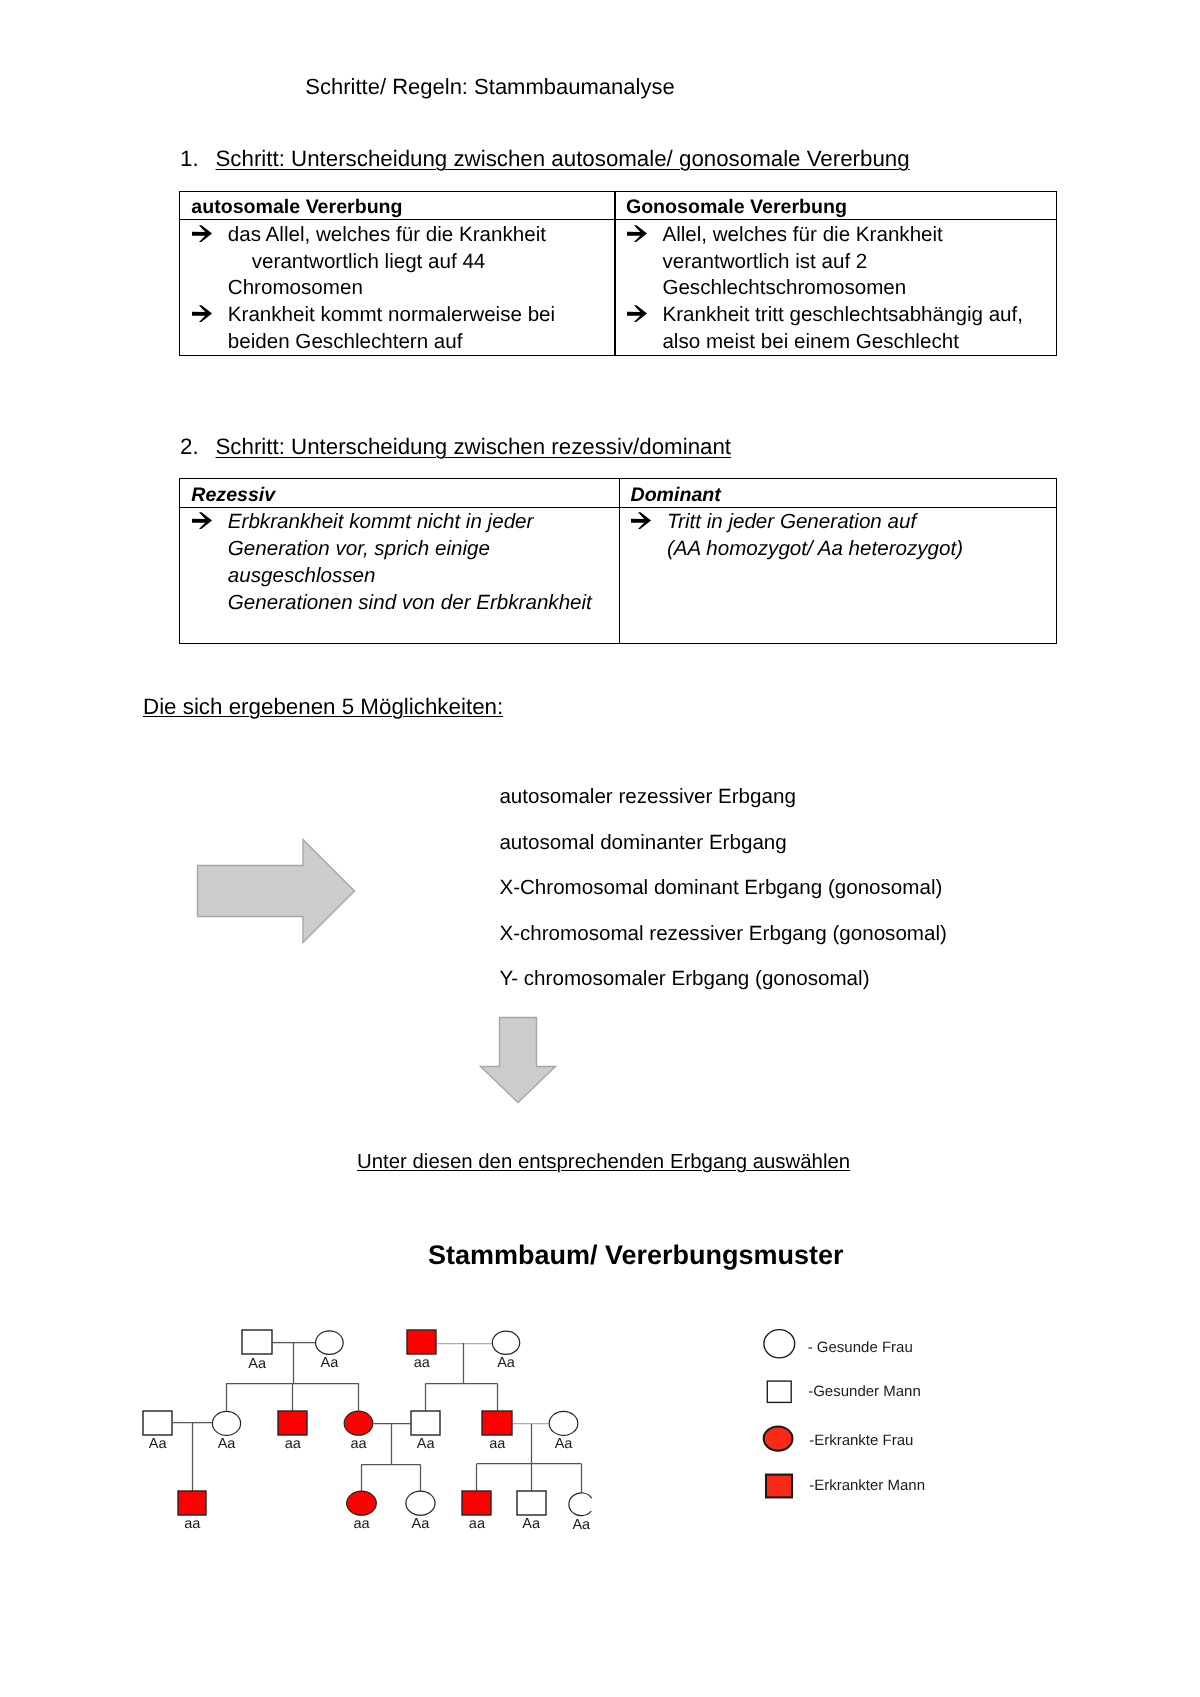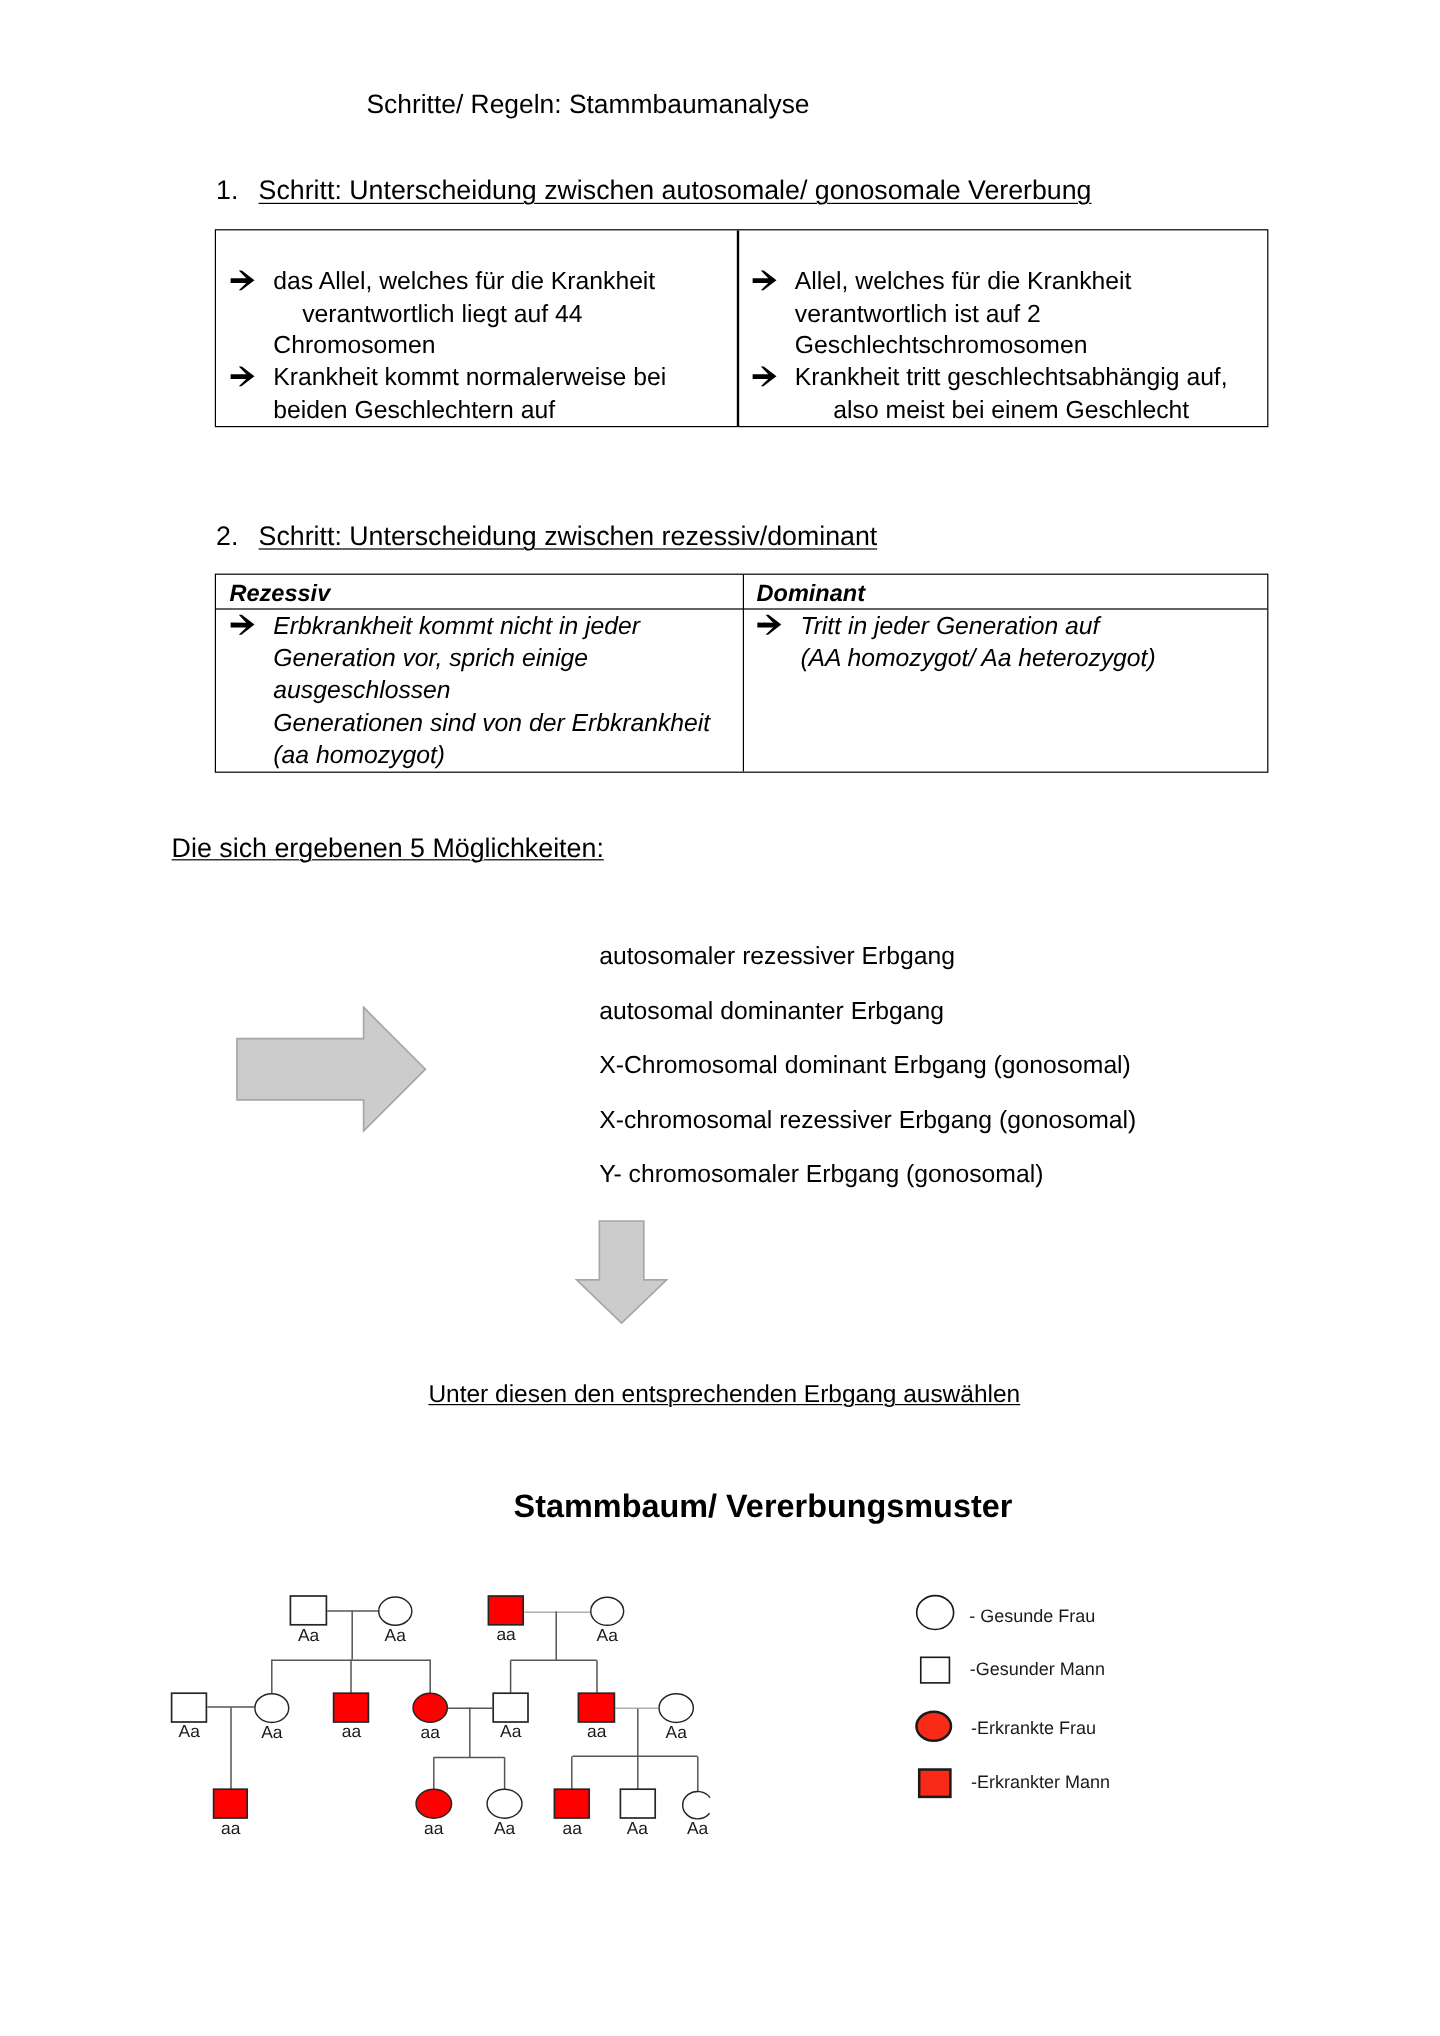--- a/index.html
+++ b/index.html
@@ -33,20 +33,24 @@
 </style>
 </head>
 <body>
 
 <div class="abs" id="doc-title">Schritte/ Regeln: Stammbaumanalyse</div>
 <div class="step-head">
   <span class="step-num" style="left:180px;top:148px;">1.</span>
   <span class="step-txt" style="left:215.5px;top:148px;">Schritt: Unterscheidung zwischen autosomale/ gonosomale Vererbung</span>
 </div>
 <div class="tbl" style="left:178.8px;top:191.0px;width:877.9px;height:164.7px;">
+    <div class="tbl-hd" style="height:27.8px;">
+      <div class="cell th" style="left:11.5px;padding-top:4.8px;"><span>autosomale Vererbung</span></div>
+      <div class="cell th" style="left:446.1px;padding-top:4.8px;"><span>Gonosomale Vererbung</span></div>
+    </div>
     <div class="tbl-bd" style="top:27.8px;">
       <div class="cell" style="left:0px;">
         <div class="bul" style="position:absolute;left:0;top:1.8px;">
           <svg class="bularr" width="22" height="20" viewBox="0 0 22 20" style="left:12.5px;top:2.1px;">
             <path d="M0 7.8 L13.2 7.95 L7.0 1.35 L9.5 1.35 L20.05 9.5 L9.2 17.9 L7.0 17.9 L13.2 11.85 L0 11.85 Z" fill="#000"></path>
           </svg>
           <div class="ln" style="margin-left:48px;">das Allel, welches für die Krankheit</div>
           <div class="ln" style="margin-left:72px;">verantwortlich liegt auf 44</div>
           <div class="ln" style="margin-left:48px;">Chromosomen</div>
         </div>
@@ -60,21 +64,21 @@
       </div>
       <div class="cell" style="left:434.6px;">
         <div class="bul" style="position:absolute;left:0;top:1.8px;">
           <svg class="bularr" width="22" height="20" viewBox="0 0 22 20" style="left:12.5px;top:2.1px;">
             <path d="M0 7.8 L13.2 7.95 L7.0 1.35 L9.5 1.35 L20.05 9.5 L9.2 17.9 L7.0 17.9 L13.2 11.85 L0 11.85 Z" fill="#000"></path>
           </svg>
           <div class="ln" style="margin-left:48px;">Allel, welches für die Krankheit</div>
           <div class="ln" style="margin-left:48px;">verantwortlich ist auf 2</div>
           <div class="ln" style="margin-left:48px;">Geschlechtschromosomen</div>
         </div>
-        <div class="bul" style="position:absolute;left:0;top:82.5px;text-align:center;">
+        <div class="bul" style="position:absolute;left:0;top:82.5px;">
           <svg class="bularr" width="22" height="20" viewBox="0 0 22 20" style="left:12.5px;top:2.1px;">
             <path d="M0 7.8 L13.2 7.95 L7.0 1.35 L9.5 1.35 L20.05 9.5 L9.2 17.9 L7.0 17.9 L13.2 11.85 L0 11.85 Z" fill="#000"></path>
           </svg>
           <div class="ln" style="margin-left:48px;">Krankheit tritt geschlechtsabhängig auf,</div>
           <div class="ln" style="margin-left:48px;">also meist bei einem Geschlecht</div>
         </div>
       </div>
     </div>
     <div class="vdiv" style="left:434.6px;"></div>
   </div>
@@ -90,21 +94,20 @@
     <div class="tbl-bd" style="top:28.6px;">
       <div class="cell" style="left:0px;">
         <div class="bul" style="position:absolute;left:0;top:1.5px;">
           <svg class="bularr" width="22" height="20" viewBox="0 0 22 20" style="left:12.5px;top:2.1px;">
             <path d="M0 7.8 L13.2 7.95 L7.0 1.35 L9.5 1.35 L20.05 9.5 L9.2 17.9 L7.0 17.9 L13.2 11.85 L0 11.85 Z" fill="#000"></path>
           </svg>
           <div class="ln" style="margin-left:48px;">Erbkrankheit kommt nicht in jeder</div>
           <div class="ln" style="margin-left:48px;">Generation vor, sprich einige</div>
           <div class="ln" style="margin-left:48px;">ausgeschlossen</div>
           <div class="ln" style="margin-left:48px;">Generationen sind von der Erbkrankheit</div>
-          <div class="ln" style="margin-left:48px;">(aa homozygot)</div>
         </div>
       </div>
       <div class="cell" style="left:439.2px;">
         <div class="bul" style="position:absolute;left:0;top:1.5px;">
           <svg class="bularr" width="22" height="20" viewBox="0 0 22 20" style="left:12.5px;top:2.1px;">
             <path d="M0 7.8 L13.2 7.95 L7.0 1.35 L9.5 1.35 L20.05 9.5 L9.2 17.9 L7.0 17.9 L13.2 11.85 L0 11.85 Z" fill="#000"></path>
           </svg>
           <div class="ln" style="margin-left:48px;">Tritt in jeder Generation auf</div>
           <div class="ln" style="margin-left:48px;">(AA homozygot/ Aa heterozygot)</div>
         </div>

